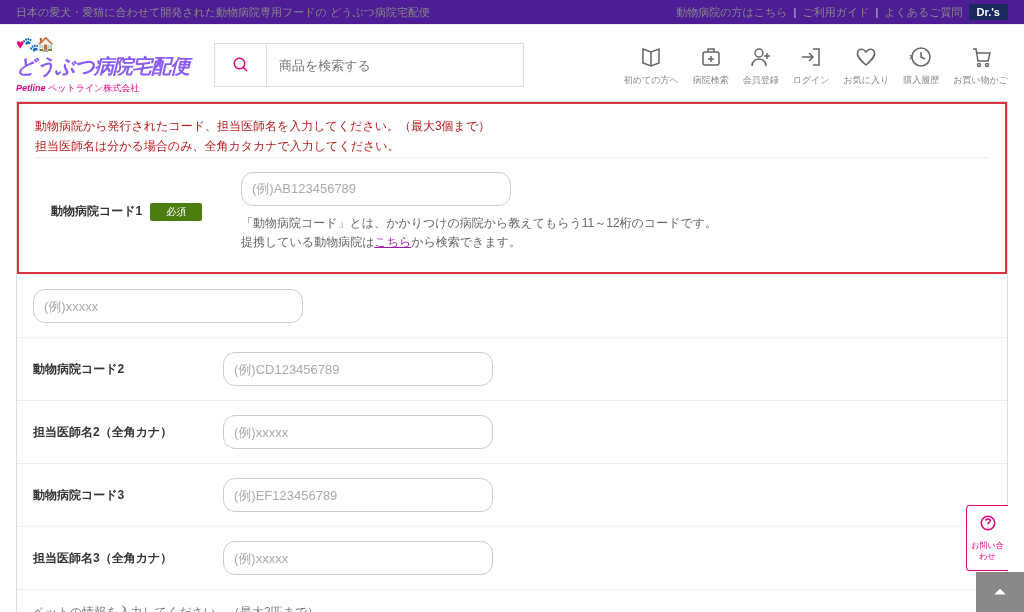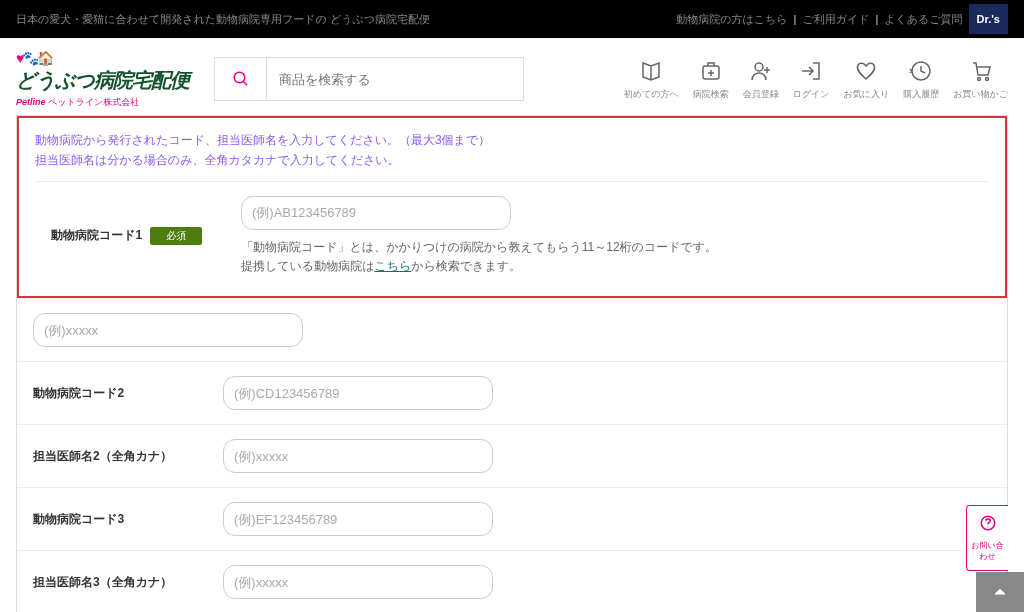--- a/index.html
+++ b/index.html
@@ -1,60 +1,60 @@
 <!DOCTYPE html>
 <html><head>
 <meta charset="utf-8">
 <style>
 * { margin: 0; padding: 0; box-sizing: border-box; font-family: "Hiragino Kaku Gothic ProN", "メイリオ", Meiryo, sans-serif; }
 body { background: #fff; width: 1024px; height: 612px; overflow: hidden; position: relative; }
 
 
-.topbar { background: #000000; border-bottom: 1px solid #eee; padding: 4px 16px; display: flex; justify-content: space-between; align-items: center; font-size: 11px; color: #888; }
+.topbar { background: #4c1d95; border-bottom: 1px solid #eee; padding: 4px 16px; display: flex; justify-content: space-between; align-items: center; font-size: 11px; color: #888; }
 .topbar-left { color: #888; }
 .topbar-right { display: flex; gap: 6px; align-items: center; }
 .topbar-right a { color: #888; text-decoration: none; }
 .topbar-right .sep { color: #ccc; }
-.drs-badge { background: #1a2a5c; color: #fff; padding: 9px 8px; font-weight: bold; font-size: 11px; }
+.drs-badge { background: #1a2a5c; color: #fff; padding: 2px 8px; font-weight: bold; font-size: 11px; }
 
 
 .header { display: flex; align-items: center; padding: 10px 16px 6px 16px; gap: 18px; }
 .logo { width: 180px; }
-.logo-main { font-size: 20px; font-weight: bold; color: #14532d; letter-spacing: -1px; font-style: italic; }
+.logo-main { font-size: 20px; font-weight: bold; color: #8b5cf6; letter-spacing: -1px; font-style: italic; }
 .logo-icons { color: #e4007f; font-size: 14px; letter-spacing: -2px; }
 .logo-sub { font-size: 9px; color: #e4007f; margin-top: 2px; }
 .logo-sub .petline { font-style: italic; font-weight: bold; }
 .search-wrap { flex: 0 0 310px; display: flex; border: 1px solid #ddd; height: 44px; align-items: stretch; }
 .search-btn { width: 52px; display: flex; align-items: center; justify-content: center; border-right: 1px solid #ddd; cursor: pointer; }
 .search-btn svg { width: 18px; height: 18px; stroke: #e4007f; fill: none; stroke-width: 2; }
 .search-input { border: none; outline: none; padding: 0 12px; font-size: 13px; flex: 1; }
 
 .header-icons { margin-left: auto; display: flex; gap: 14px; }
 .hicon { display: flex; flex-direction: column; align-items: center; gap: 4px; cursor: pointer; }
 .hicon .ic { width: 26px; height: 26px; display: flex; align-items: center; justify-content: center; }
 .hicon .ic svg { width: 24px; height: 24px; stroke: #666; fill: none; stroke-width: 1.5; }
 .hicon .lbl { font-size: 9px; color: #888; white-space: nowrap; }
 
 
 .main { padding: 0 16px; }
 .form-box { border: 1px solid #ddd; }
 .highlight { border: 2px solid #d9333f; padding: 12px 16px 6px 16px; }
-.intro-text { font-size: 12px; color: #8b5cf6; line-height: 1.7; margin-bottom: 10px; }
+.intro-text { font-size: 12px; color: #b91c1c; line-height: 1.7; }
 
 .form-row { display: flex; align-items: flex-start; border-top: 1px solid #eee; padding: 14px 0 14px 16px; min-height: 54px; }
 .form-row.first { border-top: 1px solid #eee; }
 .form-row-inner { display: flex; align-items: center; width: 100%; }
 .form-label-col { width: 190px; display: flex; align-items: center; gap: 8px; }
 .form-label { font-size: 12px; font-weight: bold; color: #333; }
 .req-badge { background: #4d7c0f; color: #fff; font-size: 10px; padding: 2px 16px; border-radius: 2px; }
 .form-field-col { flex: 1; padding-right: 16px; }
 .text-input { width: 270px; height: 34px; border: 1px solid #ccc; border-radius: 12px; padding: 0 10px; font-size: 13px; }
 .text-input::placeholder { color: #aaa; }
 .help-text { font-size: 12px; color: #666; margin-top: 8px; line-height: 1.6; }
-.help-text .link { color: #0f766e; text-decoration: underline; cursor: pointer; }
+.help-text .link { color: #a21caf; text-decoration: underline; cursor: pointer; }
 
 .section-text { font-size: 12px; color: #777; padding: 14px 0 14px 16px; border-top: 1px solid #eee; }
 
 
 .float-btn { position: absolute; right: 16px; top: 505px; width: 42px; background: #fff; border: 1px solid #e4007f; border-right: none; border-radius: 4px 0 0 4px; padding: 8px 4px; text-align: center; cursor: pointer; }
 .float-btn svg { width: 18px; height: 18px; stroke: #e4007f; fill: none; stroke-width: 2; }
 .float-btn .txt { font-size: 8px; color: #e4007f; margin-top: 4px; writing-mode: horizontal-tb; }
 
 
 .scroll-top { position: absolute; right: 0; bottom: 0; width: 48px; height: 40px; background: #888; display: flex; align-items: center; justify-content: center; cursor: pointer; }

